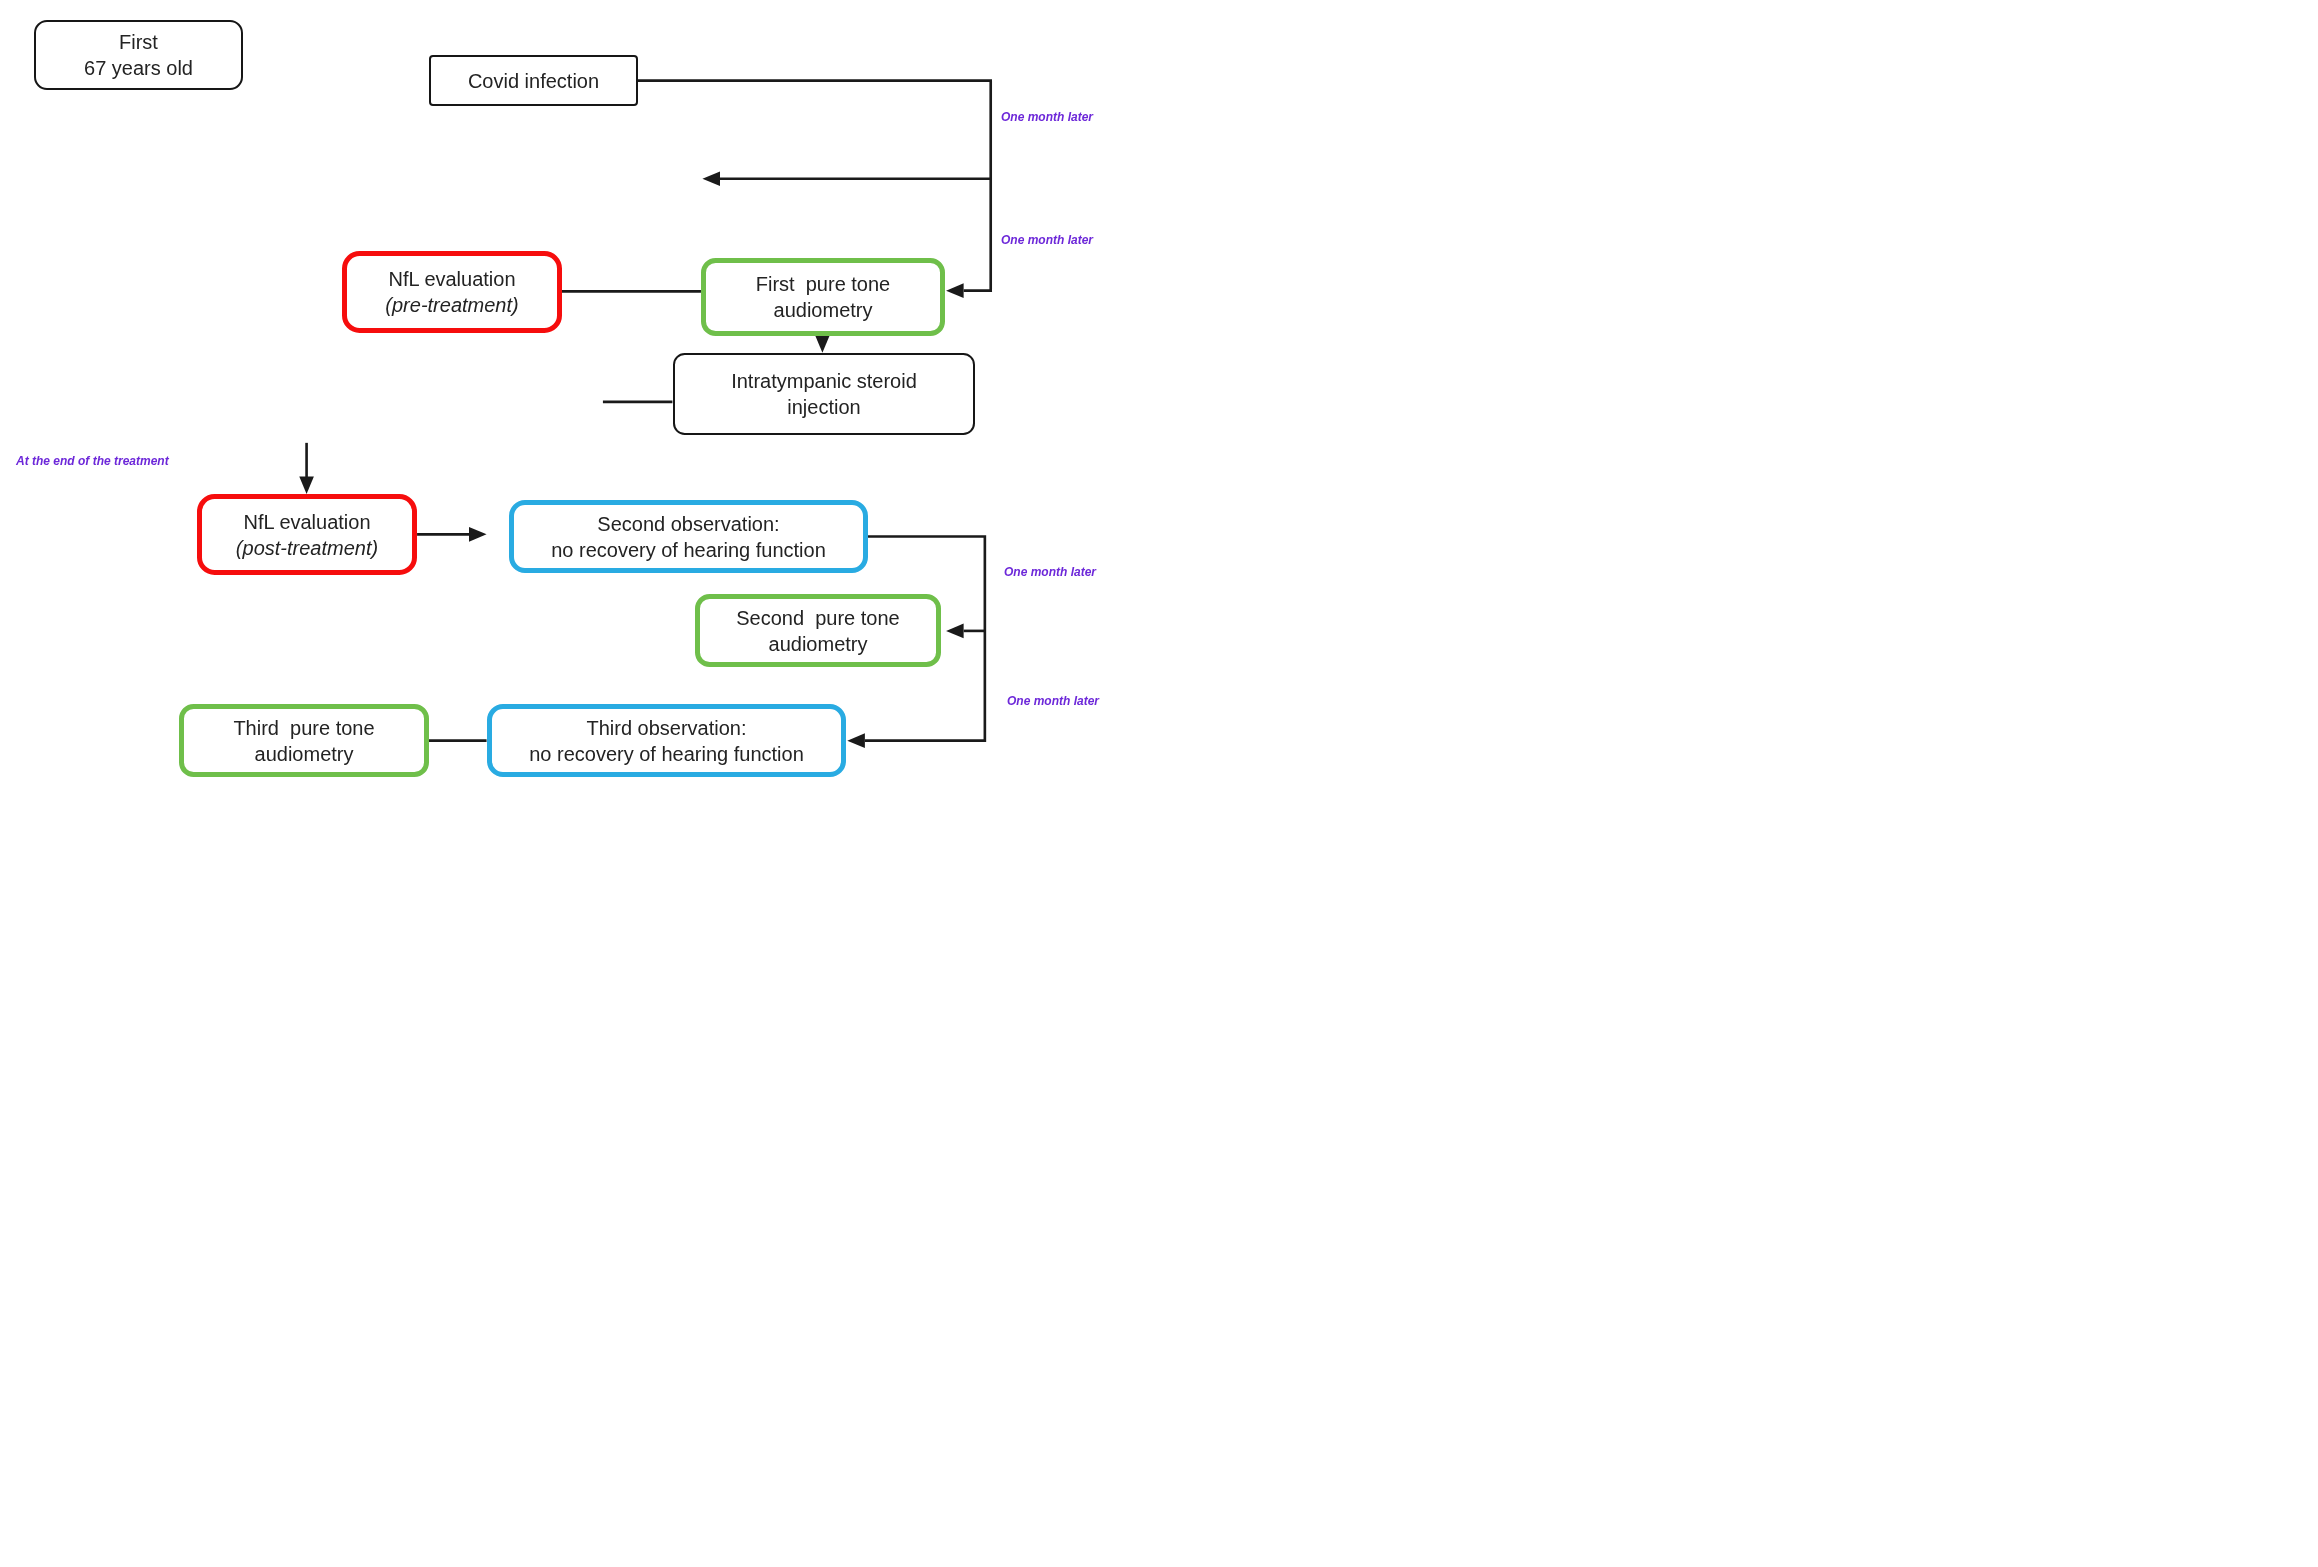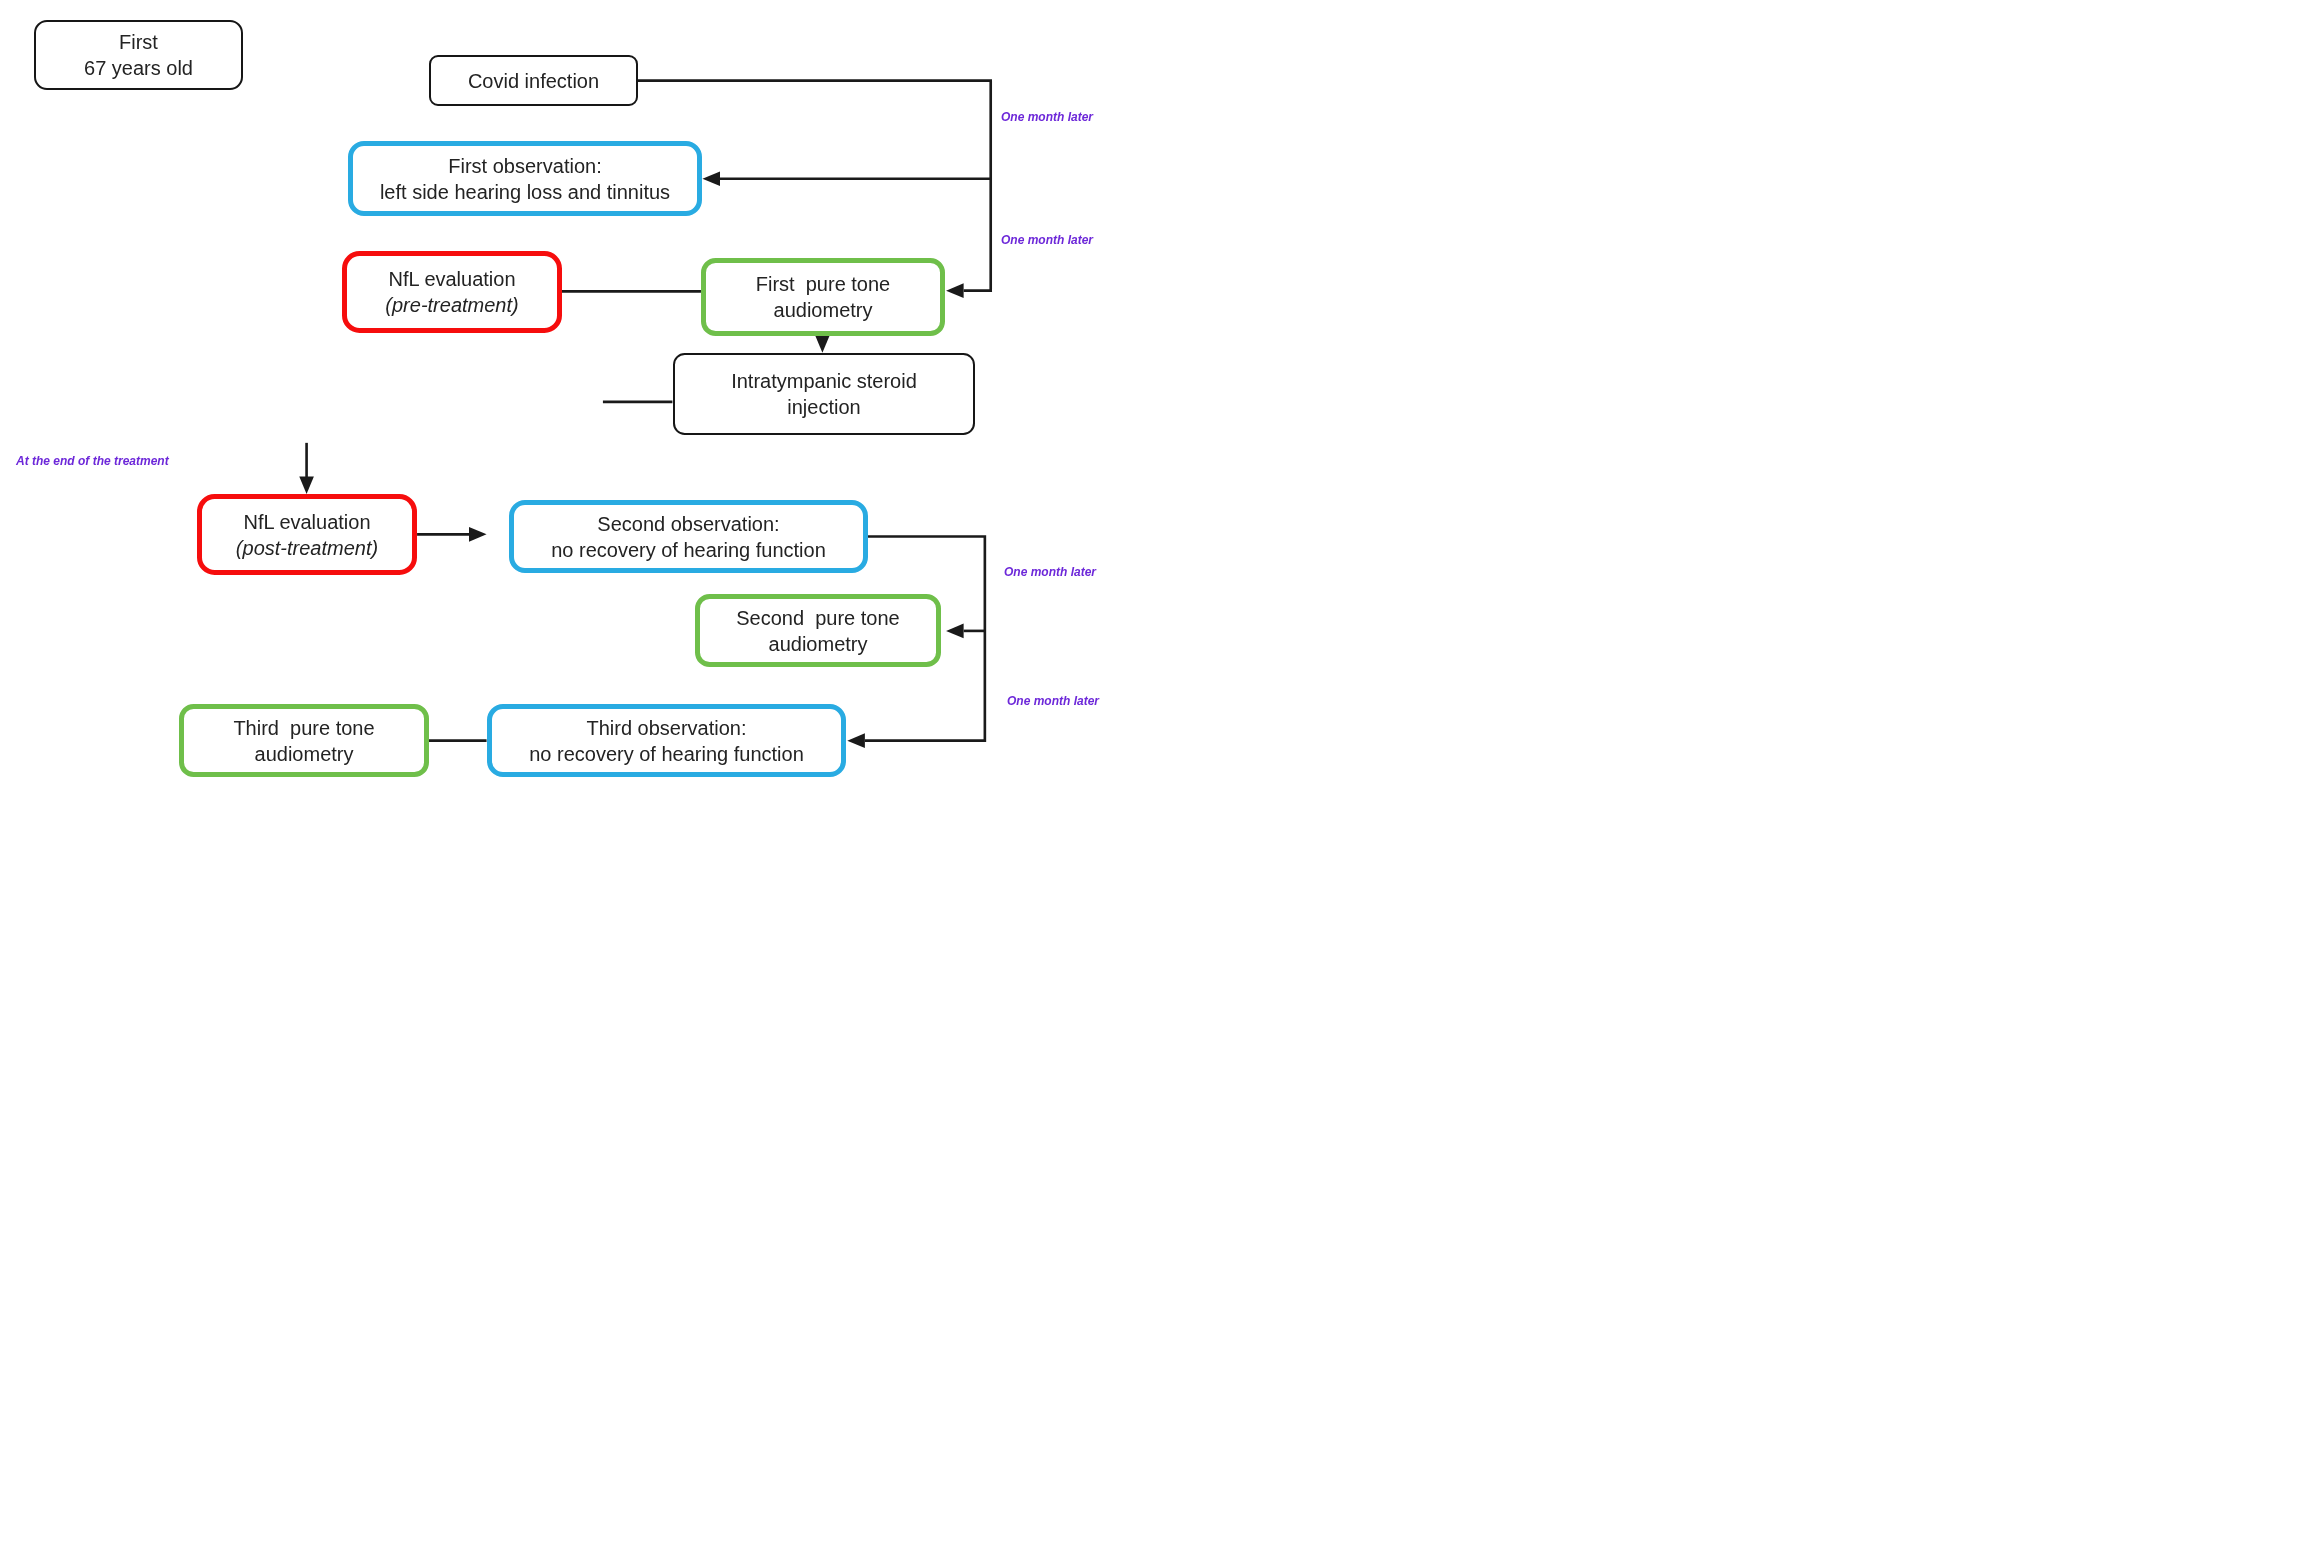--- a/index.html
+++ b/index.html
@@ -90,28 +90,24 @@
       <polygon points="1293,862 1317,852 1317,872"></polygon>
       <polygon points="1158,1012 1182,1002 1182,1022"></polygon>
     </g>
   </svg>
 
   <div class="box box-black" style="left:34px; top:20px; width:209px; height:70px; border-radius:13px;">
     <div class="box-line">First</div>
     <div class="box-line">67 years old</div>
   </div>
 
-  <div class="box box-black" style="left:429px; top:55px; width:209px; height:51px; border-radius:9px;">
+  <div class="box box-black" style="left:429px; top:55px; width:209px; height:51px; border-radius:4px;">
     <div class="box-line">Covid infection</div>
   </div>
 
-  <div class="box box-blue" style="left:348px; top:141px; width:354px; height:75px;">
-    <div class="box-line">First observation:</div>
-    <div class="box-line">left side hearing loss and tinnitus</div>
-  </div>
 
   <div class="box box-red" style="left:342px; top:251px; width:220px; height:82px;">
     <div class="box-line">NfL evaluation</div>
     <div class="box-line em">(pre-treatment)</div>
   </div>
 
   <div class="box box-green" style="left:701px; top:258px; width:244px; height:78px;">
     <div class="box-line">First  pure tone</div>
     <div class="box-line">audiometry</div>
   </div>

